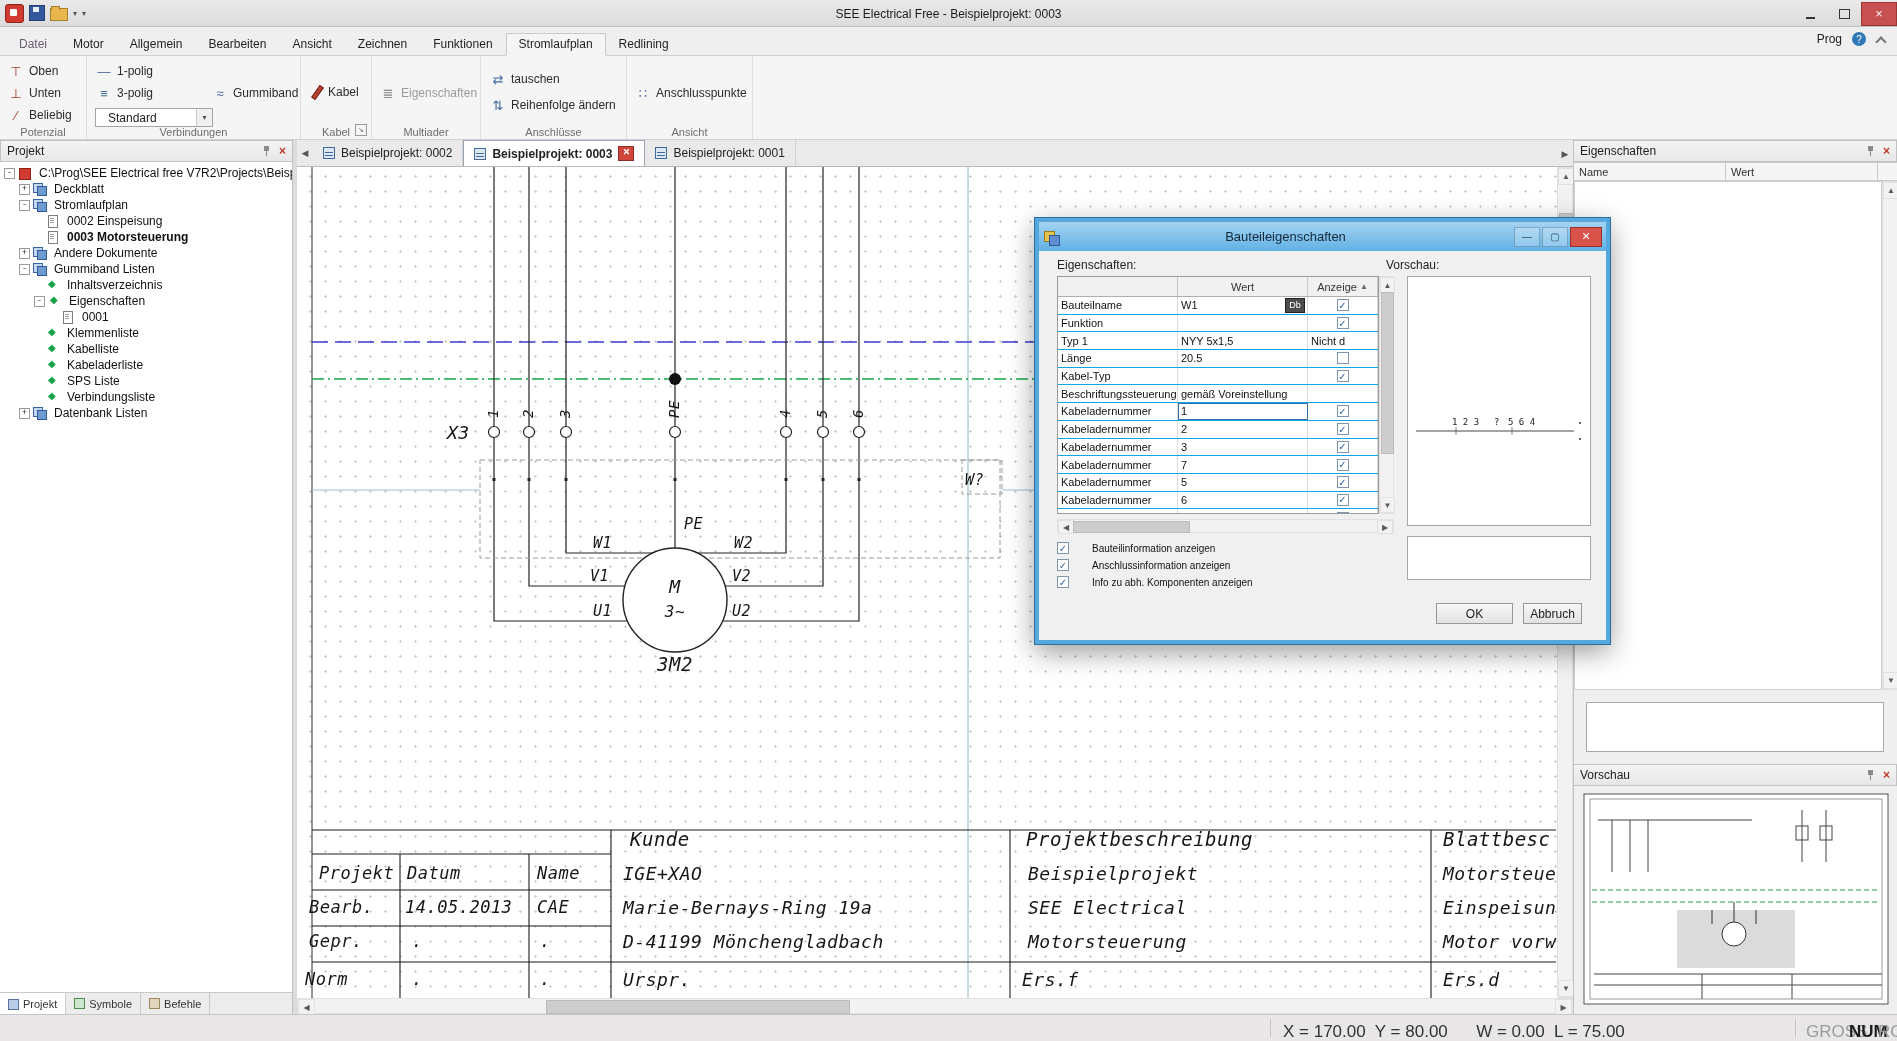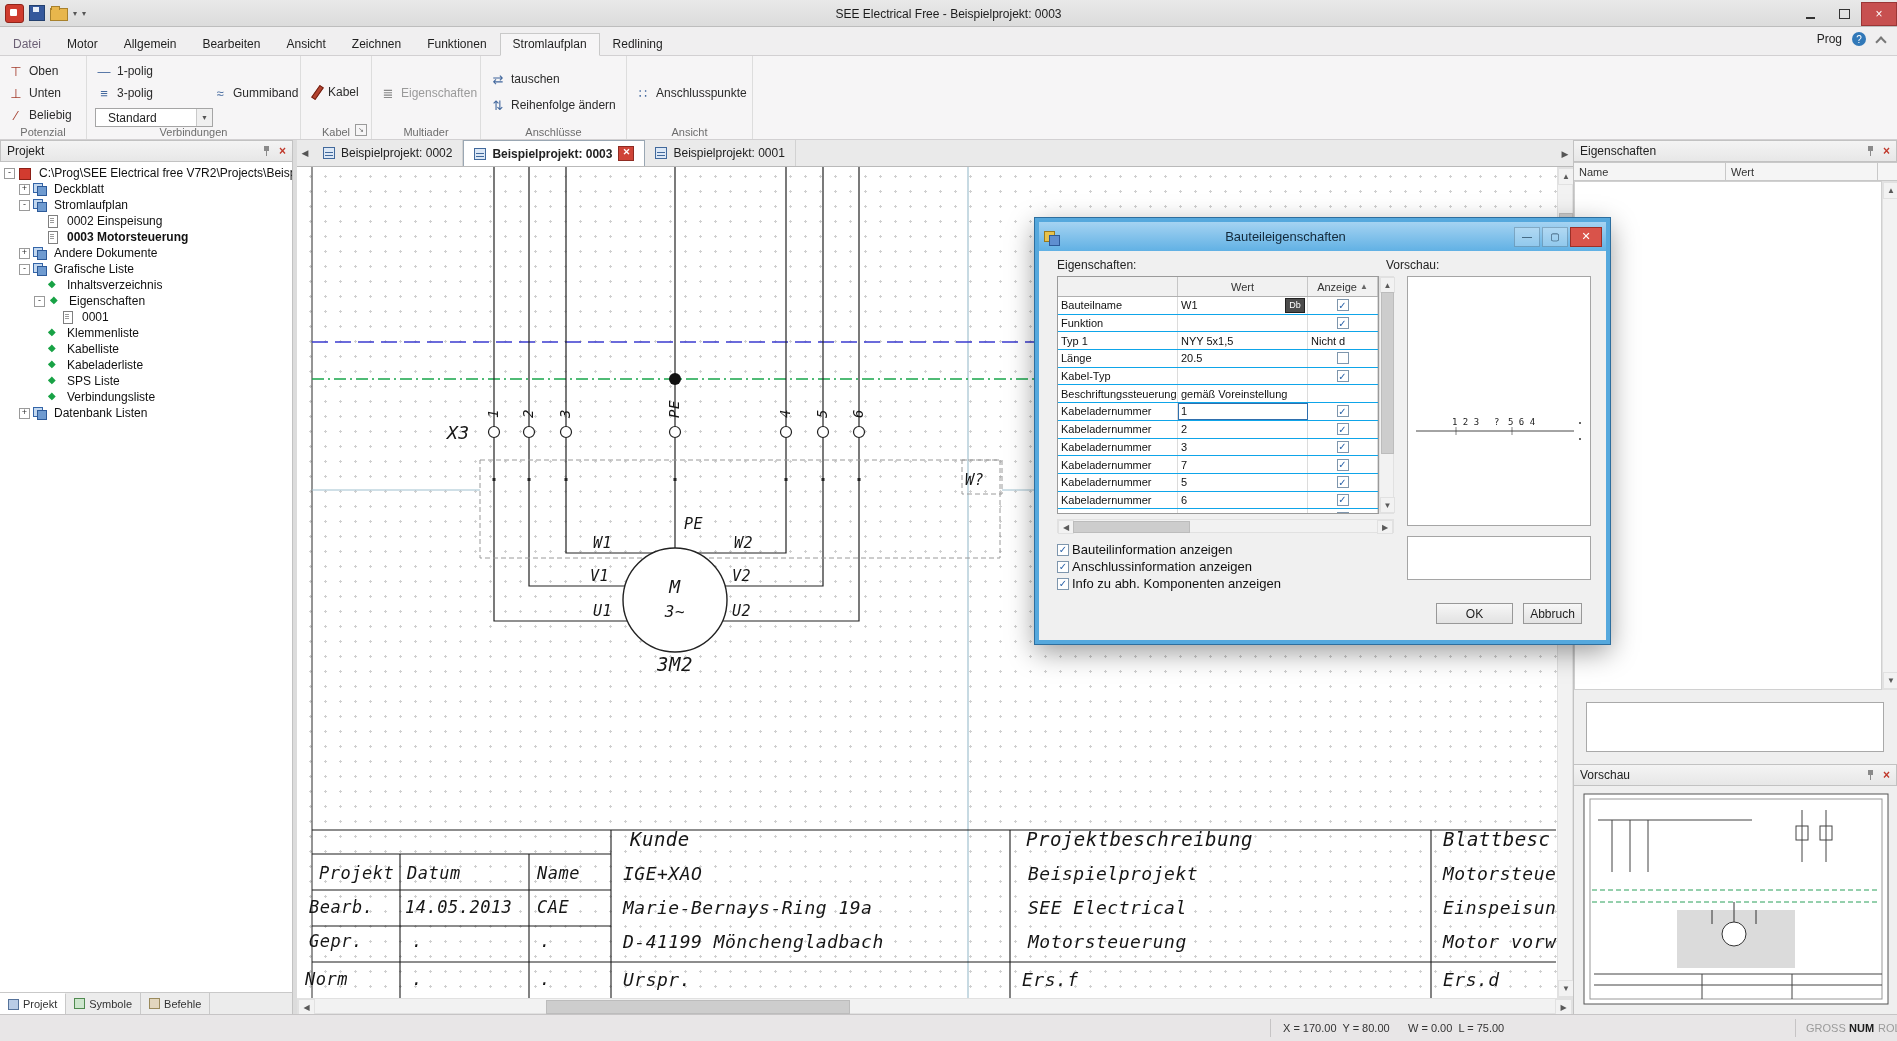--- a/index.html
+++ b/index.html
@@ -18,21 +18,21 @@
   .icon-folder{width:16px;height:11px;background:#e8b64c;border:1px solid #a8812c;position:relative;margin-top:3px}
   .icon-folder::before{content:"";position:absolute;left:0;top:-3px;width:7px;height:3px;background:#e8b64c;border:1px solid #a8812c;border-bottom:none}
   .caret{font-size:8px;color:#555}
   #win-title{left:0;right:0;top:0;height:27px;display:flex;align-items:center;justify-content:center;font-size:12px;color:#1c1c1c;pointer-events:none}
   .winbtn{width:34px;height:22px;display:flex;align-items:center;justify-content:center;color:#333}
   .winbtn .minbar{width:9px;height:8px;border-bottom:2px solid #333}
   .winbtn .maxbox{width:9px;height:8px;border:1px solid #333}
   .winbtn.close{background:#c75050;color:#fff;border:1px solid #9b3636}
 
   
-  #menubar{background:#f0eff0;border-bottom:1px solid #d2d0d2;display:flex;align-items:flex-end;}
+  #menubar{background:#f0eff0;border-bottom:1px solid #d2d0d2;display:flex;align-items:flex-end;padding-left:6px}
   .mtab{padding:3px 12px 4px;margin-bottom:-1px;font-size:12px;color:#1f1f1f;border:1px solid transparent}
   .mtab.file{color:#6b5f74}
   .mtab.active{background:#f6f5f6;border-color:#c9c9c9;border-bottom-color:#f6f5f6}
   .help-circle{width:14px;height:14px;border-radius:50%;background:#3178b8;color:#fff;font-size:10px;display:flex;align-items:center;justify-content:center}
   .chev-up{width:9px;height:9px;position:relative}
   .chev-up::after{content:"";position:absolute;left:1px;top:3px;width:6px;height:6px;border-left:2px solid #777;border-top:2px solid #777;transform:rotate(45deg)}
 
   
   #ribbon{background:#f6f5f6;border-bottom:1px solid #d2d0d2;display:flex}
   .rgroup{position:relative;height:100%;border-right:1px solid #ddd;flex:none}
@@ -116,24 +116,24 @@
   .pgc{border-right:1px solid #dcdcdc;font-size:11px;display:flex;align-items:center;padding:0 3px;overflow:hidden;white-space:nowrap;box-sizing:border-box;color:#111}
   .pgn{width:120px;flex:none}
   .pgv{width:130px;flex:none;position:relative}
   .pga{width:70px;flex:none;justify-content:center}
   .pgv.editing{outline:1px solid #2f6fad;outline-offset:-1px;background:#fff}
   .db-btn{position:absolute;right:2px;top:1px;bottom:1px;width:18px;background:#4c4c4c;color:#fff;font-size:9px;display:flex;align-items:center;justify-content:center;border:1px solid #222}
   .cb{width:12px;height:12px;border:1px solid #7e96ad;background:#fff;display:inline-flex;align-items:center;justify-content:center;font-size:10px;color:#2a62a8;box-sizing:border-box;flex:none}
   .cb.checked::after{content:"✓"}
   .sortarr{font-size:8px;color:#666;margin-left:3px}
   .btn{background:linear-gradient(#f7f7f7,#e2e2e2);border:1px solid #989898;font-size:12px;display:flex;align-items:center;justify-content:center;color:#1d1d1d}
-  .cbrow{position:absolute;display:flex;align-items:center;gap:3px;font-size:13px;color:#111}
-
-  
-  #statusbar{background:#e8e6e7;border-top:1px solid #c6c4c5;font-size:11px;color:#333}
+  .cbrow{position:absolute;display:flex;align-items:center;gap:23px;font-size:10px;color:#111}
+
+  
+  #statusbar{background:#e8e6e7;border-top:1px solid #c6c4c5;font-size:17px;color:#333}
   .sdiv{position:absolute;top:4px;bottom:4px;width:1px;background:#c6c4c5}
 </style>
 </head>
 <body>
 
 <div id="app">
 
   <div id="titlebar" class="p" style="left:0;top:0;width:1897px;height:27px">
     <div class="qat">
       <span class="icon-app"></span>
@@ -274,21 +274,21 @@
         <span class="tlabel bold">0003 Motorsteuerung</span>
       </div>
     <div class="trow lv1">
         <span class="exp">+</span>
         <span class="ti ti-pages"></span>
         <span class="tlabel">Andere Dokumente</span>
       </div>
     <div class="trow lv1">
         <span class="exp">-</span>
         <span class="ti ti-pages"></span>
-        <span class="tlabel">Grafische Liste</span>
+        <span class="tlabel">Gummiband Listen</span>
       </div>
     <div class="trow lv2">
         <span class="noexp"></span>
         <span class="ti ti-list"></span>
         <span class="tlabel">Inhaltsverzeichnis</span>
       </div>
     <div class="trow lv2">
         <span class="exp">-</span>
         <span class="ti ti-list"></span>
         <span class="tlabel">Eigenschaften</span>

